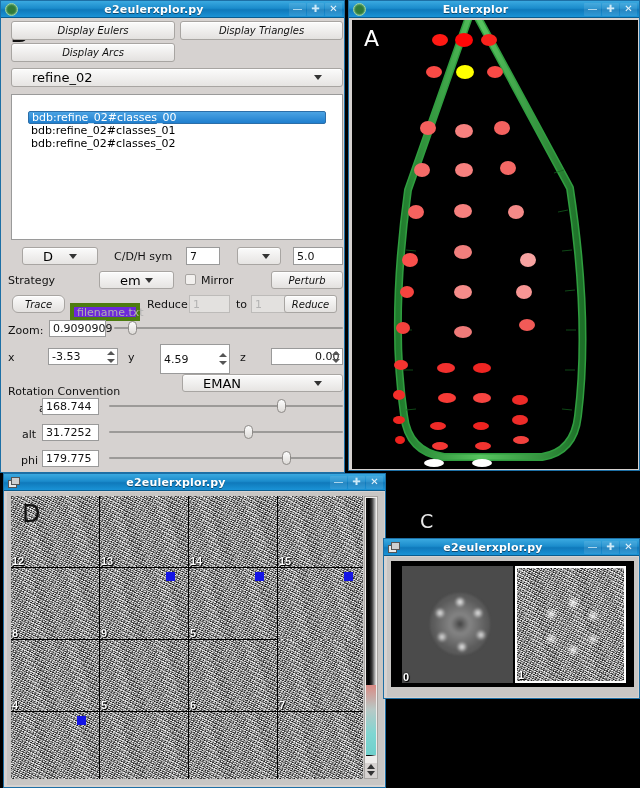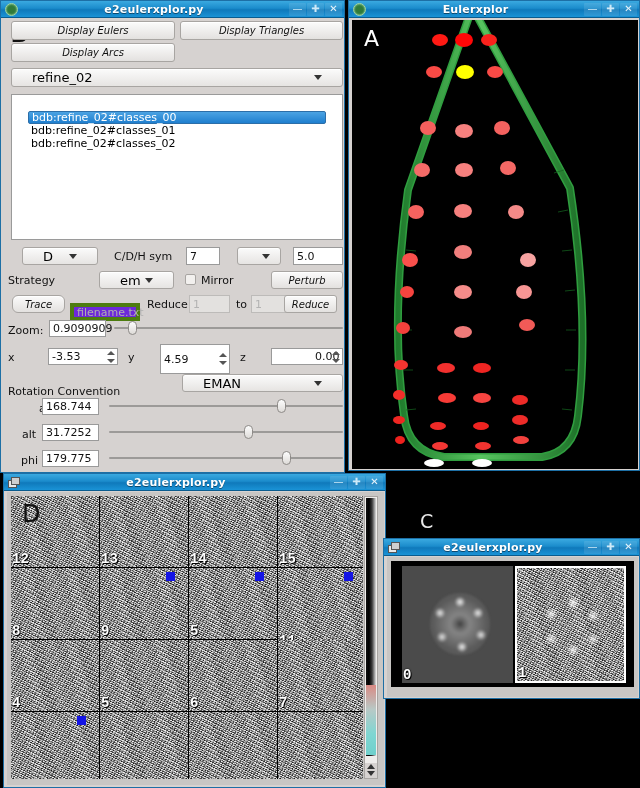--- a/index.html
+++ b/index.html
@@ -65,22 +65,22 @@
   .wire{position:absolute;left:0;top:0;width:100%;height:100%;}
 
   
   .noise{position:absolute;background-color:#9a9a9a;
      background-image:
        repeating-linear-gradient(27deg, rgba(255,255,255,.55) 0 1px, rgba(0,0,0,.45) 1px 2px, rgba(255,255,255,.18) 2px 3px, rgba(0,0,0,.2) 3px 4px),
        repeating-linear-gradient(-63deg, rgba(255,255,255,.5) 0 1px, rgba(0,0,0,.42) 1px 2px, rgba(255,255,255,.12) 2px 3px),
        repeating-linear-gradient(8deg, rgba(0,0,0,.35) 0 1px, rgba(255,255,255,.35) 1px 2px),
        repeating-linear-gradient(88deg, rgba(0,0,0,.3) 0 1px, rgba(255,255,255,.3) 1px 2px);
      overflow:hidden;}
-  .cellnum{position:absolute;left:1px;bottom:0px;color:#fff;font-size:14px;font-weight:bold;
-           text-shadow:0 0 2px #000,1px 1px 0 #000;font-family:Liberation Mono, monospace;}
+  .cellnum{position:absolute;left:1px;bottom:0px;color:#fff;font-size:11px;font-weight:bold;
+           text-shadow:0 0 2px #000,1px 1px 0 #000;font-family:Liberation Sans, sans-serif;}
   .bluemark{position:absolute;width:9px;height:9px;background:#1414e6;}
 
   .sb{position:absolute;background:#d6d2d0;border:1px solid #a8a5a2;box-sizing:border-box;}
   .sb-thumb{position:absolute;left:1px;right:1px;}
   .sb-arrow{position:absolute;left:0;right:0;height:11px;background:#d6d2d0;}
   .tri-up,.tri-dn{position:absolute;left:50%;transform:translateX(-50%);width:0;height:0;
        border-left:4px solid transparent;border-right:4px solid transparent;}
   .tri-up{border-bottom:5px solid #333;top:2px;}
   .tri-dn{border-top:5px solid #333;top:3px;}
 </style>

